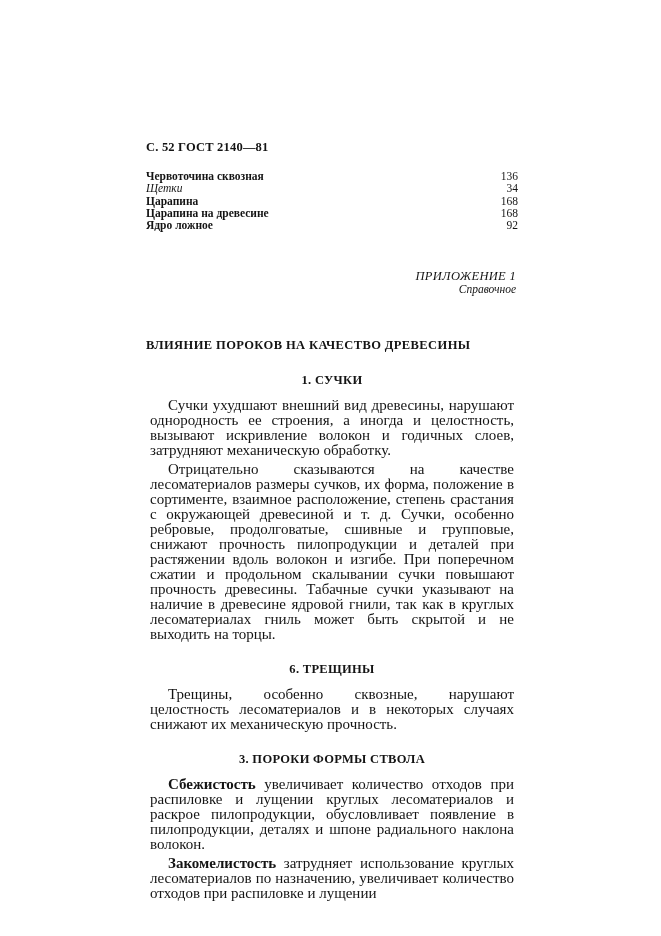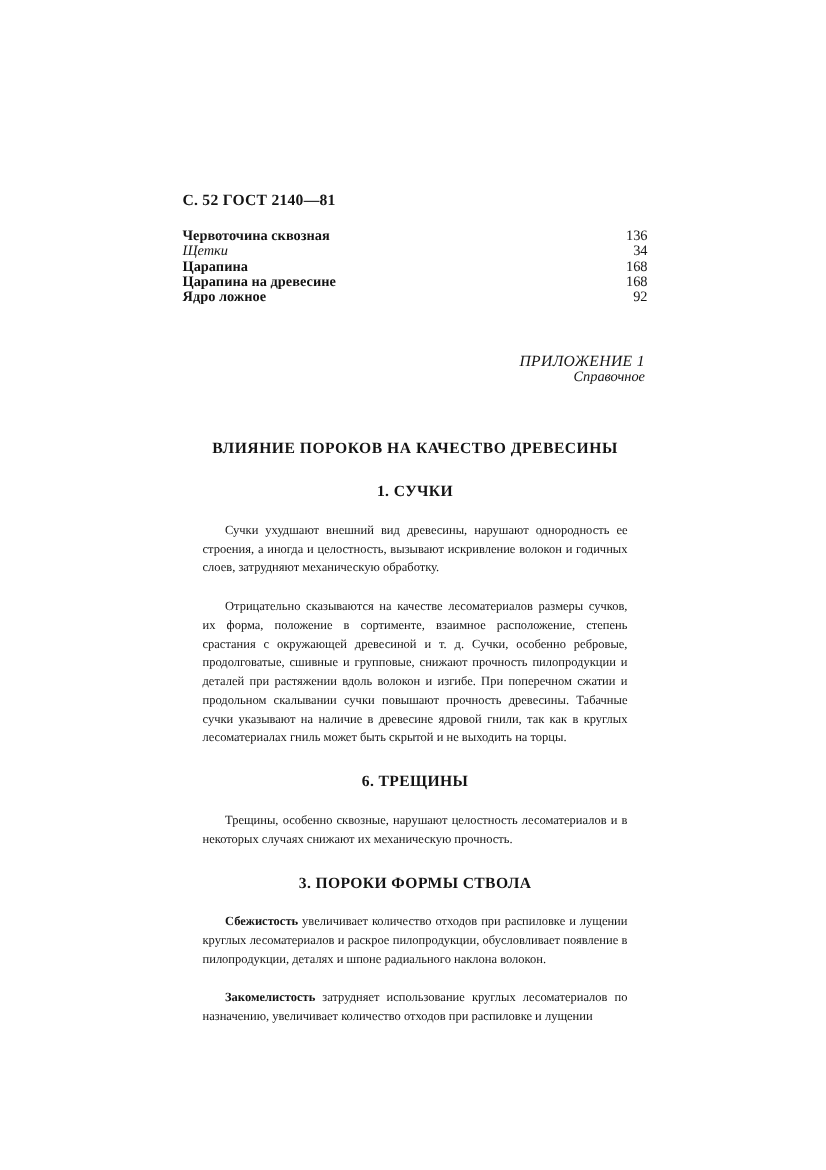--- a/index.html
+++ b/index.html
@@ -12,21 +12,21 @@
     width: 661px;
     height: 936px;
     background: #ffffff;
     font-family: "Liberation Serif", "DejaVu Serif", serif;
     color: #141414;
     overflow: hidden;
   }
   .content {
     position: absolute;
     left: 146px;
-    top: 153px;
+    top: 140px;
     width: 372px;
   }
   .doc-header {
     font-weight: bold;
     font-size: 12.5px;
     line-height: 15px;
     letter-spacing: 0.2px;
   }
   .index-list {
     margin-top: 15px;
@@ -61,39 +61,39 @@
     line-height: 14px;
     font-weight: 500;
     letter-spacing: 0.3px;
   }
   .annex-subtitle {
     font-size: 11.5px;
     line-height: 13px;
   }
   .doc-title {
     margin: 42px 0 0 0;
-    text-align: center;
+    text-align: left;
     font-size: 12.5px;
     font-weight: bold;
     letter-spacing: 0.4px;
     line-height: 15px;
   }
   .section-heading {
     text-align: center;
     font-weight: bold;
     font-size: 12.5px;
     letter-spacing: 0.3px;
     margin: 20px 0 10px 0;
     line-height: 15px;
   }
   .body-paragraph {
-    margin: 16px;
+    margin: 4px;
     text-indent: 18px;
     text-align: justify;
-    font-size: 10px;
+    font-size: 15px;
     line-height: 15px;
   }
   .body-paragraph .lead {
     font-weight: bold;
   }
 </style>
 </head>
 <body>
 
 <div class="page">

